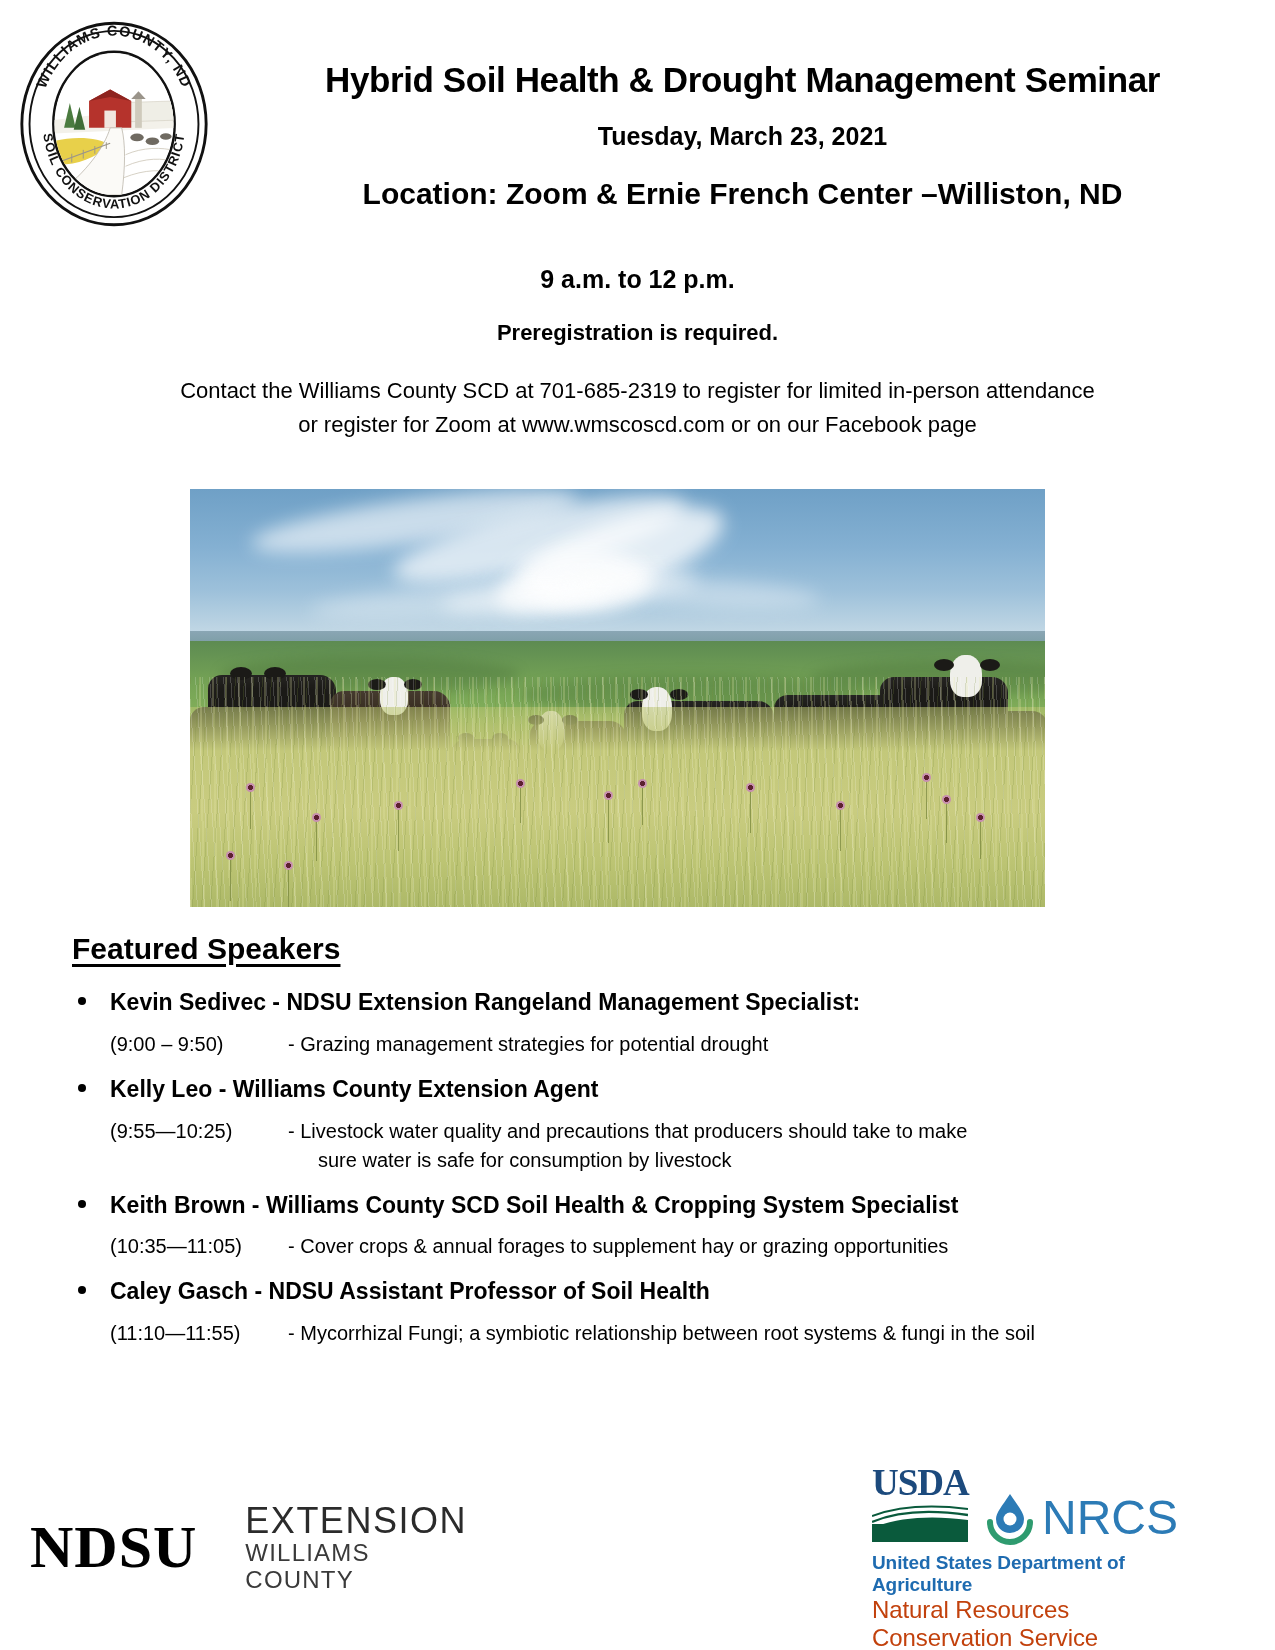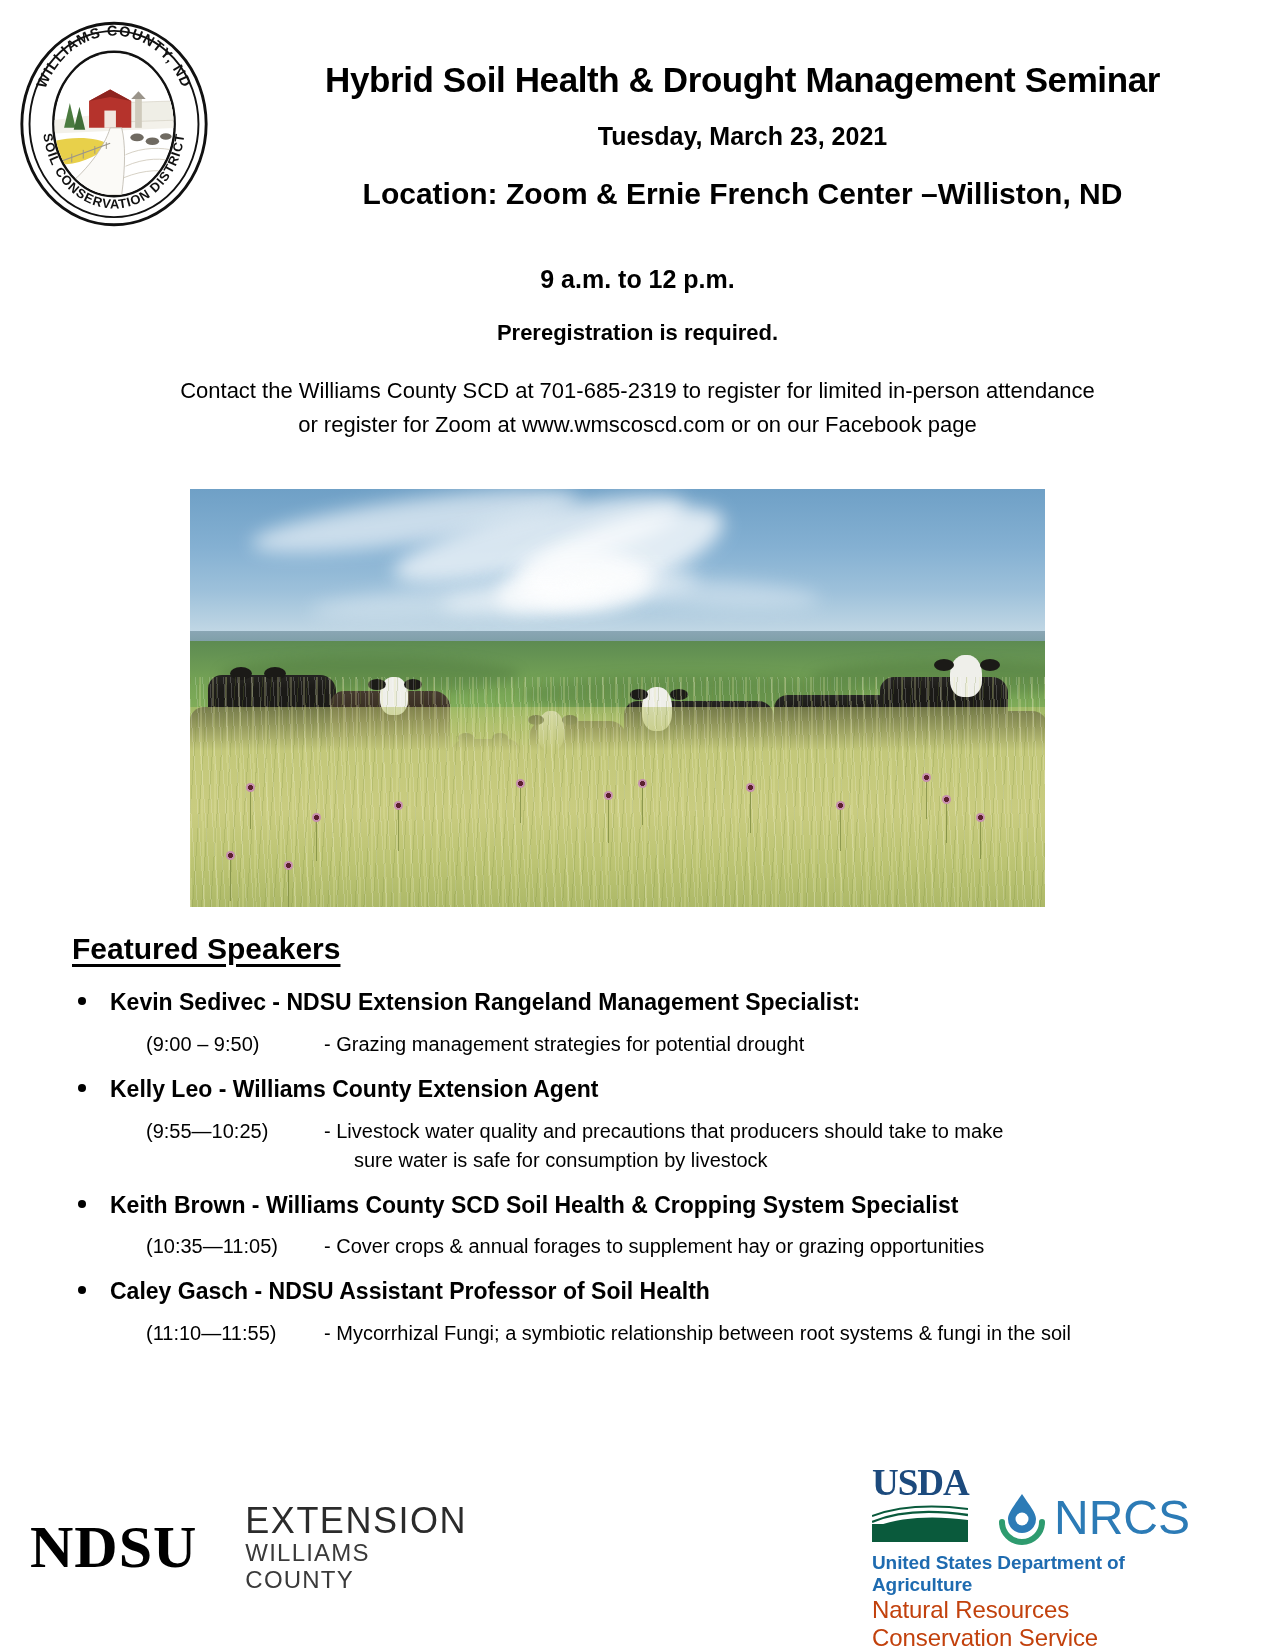--- a/index.html
+++ b/index.html
@@ -241,21 +241,20 @@
     display: flex;
     padding-left: 110px;
     margin-top: 13px;
     font-size: 20px;
     line-height: 1.45;
     font-weight: normal;
   }
   .detail-time {
     width: 178px;
     flex: 0 0 178px;
-    margin-left: 36px;
   }
   .detail-desc {
     flex: 1 1 auto;
     padding-right: 60px;
   }
   .detail-desc .cont {
     display: block;
     padding-left: 30px;
   }
 
@@ -298,21 +297,20 @@
 
   .usda-logo {
     position: absolute;
     left: 872px;
     top: 1465px;
     width: 320px;
   }
   .usda-row {
     display: flex;
     align-items: flex-end;
-    gap: 12px;
   }
   .usda-mark {
     width: 96px;
   }
   .usda-word {
     font-family: "Liberation Serif", serif;
     font-size: 37px;
     font-weight: bold;
     color: #1c4a7d;
     letter-spacing: -1px;

